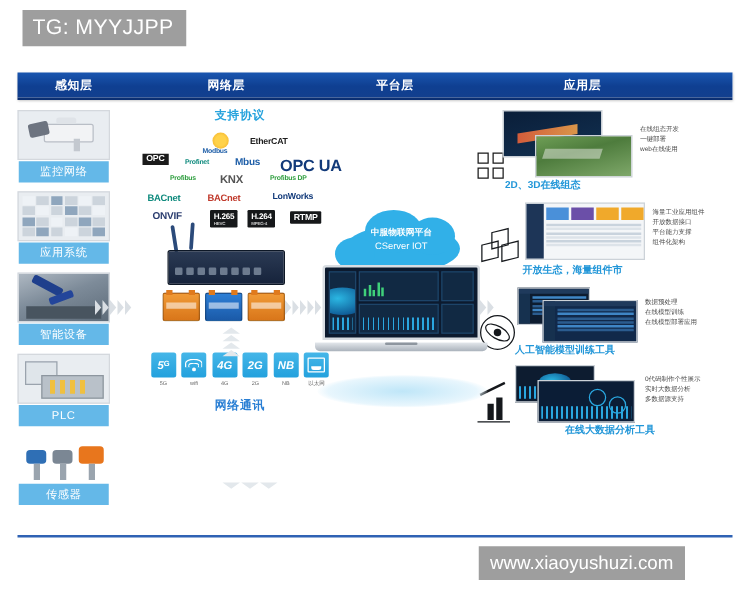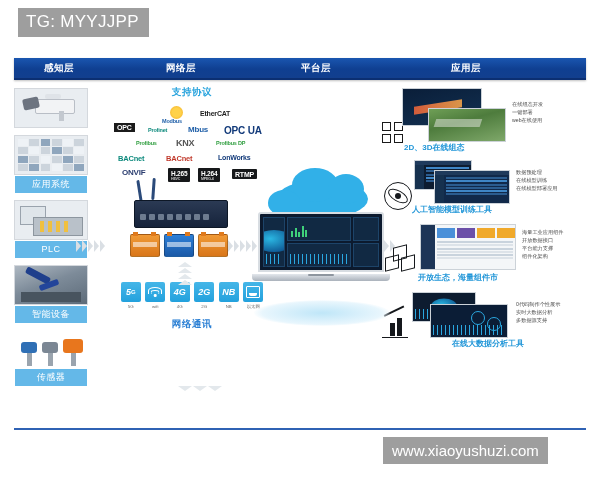--- a/index.html
+++ b/index.html
@@ -281,20 +281,21 @@
 
   <div class="col-left">
 
     <div class="dev">
       <div class="thumb">
         <div class="cam-body"></div>
           <div class="cam-lens"></div>
         <div class="cam-top"></div>
           <div class="cam-mount"></div>
       </div>
+      <div class="dev-label">监控网络</div>
     </div>
 
     <div class="dev">
       <div class="thumb">
         <div class="panel-grid">
           <i class="w"></i>
             <i></i>
             <i class="lit"></i>
             <i></i>
             <i class="w"></i>
@@ -313,45 +314,45 @@
             <i></i>
           <i></i>
             <i class="lit"></i>
             <i></i>
             <i class="w"></i>
             <i></i>
             <i class="lit"></i>
         </div>
       </div>
       <div class="dev-label">应用系统</div>
+    </div>
+
+    <div class="dev">
+      <div class="thumb">
+        <div class="robot-bg"></div>
+        <div class="robot-arm"></div>
+          <div class="robot-arm2"></div>
+          <div class="robot-base"></div>
+      </div>
+      <div class="dev-label">智能设备</div>
     </div>
 
     <div class="dev">
       <div class="thumb">
         <div class="plc-screen"></div>
         <div class="plc-body">
             <b style="left:6px"></b>
             <b style="left:14px"></b>
             <b style="left:22px"></b>
             <b style="left:30px"></b>
           </div>
       </div>
       <div class="dev-label">PLC</div>
     </div>
 
-    <div class="dev">
-      <div class="thumb">
-        <div class="robot-bg"></div>
-        <div class="robot-arm"></div>
-          <div class="robot-arm2"></div>
-          <div class="robot-base"></div>
-      </div>
-      <div class="dev-label">智能设备</div>
-    </div>
-
     <div class="dev sensor">
       <div class="thumb">
         <div class="sns sns1">
             <div class="head"></div>
             <div class="stem"></div>
           </div>
         <div class="sns sns2">
             <div class="head"></div>
             <div class="stem"></div>
           </div>
@@ -375,21 +376,21 @@
   <div class="col-net">
     <div class="net-title">支持协议</div>
 
     <div class="proto-wrap">
       <div class="modbus-sun" style="left:58px;top:2px;"></div>
       <span class="proto blue" style="left:50px;top:14px;font-size:5.5px;">Modbus</span>
       <span class="proto" style="left:88px;top:6px;">EtherCAT</span>
       <span class="proto" style="left:2px;top:19px;background:#1b1b1b;color:#fff;padding:1px 3px;">OPC</span>
       <span class="proto teal" style="left:36px;top:23px;font-size:5.5px;">Profinet</span>
       <span class="proto blue" style="left:76px;top:21px;font-size:8px;">Mbus</span>
-      <span class="proto dkblue" style="left:112px;top:21px;font-size:10px;">OPC UA</span>
+      <span class="proto dkblue" style="left:112px;top:21px;font-size:13px;">OPC UA</span>
       <span class="proto green" style="left:24px;top:36px;font-size:5.5px;">Profibus</span>
       <span class="proto" style="left:64px;top:34px;font-size:9px;color:#555;">KNX</span>
       <span class="proto green" style="left:104px;top:36px;font-size:5.5px;">Profibus DP</span>
       <span class="proto teal" style="left:6px;top:50px;font-size:7.5px;">BACnet</span>
       <span class="proto" style="left:54px;top:50px;font-size:7.5px;color:#c0392b;">BACnet</span>
       <span class="proto dkblue" style="left:106px;top:50px;font-size:7px;">LonWorks</span>
       <span class="proto" style="left:10px;top:64px;font-size:8px;color:#2c3e70;">ONVIF</span>
       <span class="proto box" style="left:56px;top:64px;"><b>H.265</b><span class="sub">HEVC</span></span>
       <span class="proto box" style="left:86px;top:64px;"><b>H.264</b><span class="sub">MPEG-4</span></span>
       <span class="proto box" style="left:120px;top:65px;font-size:7px;">RTMP</span>
@@ -486,20 +487,24 @@
       <span></span>
   </div>
 
   <div class="col-plat">
     <div class="plat-pad"></div>
     <div class="cloud">
       <div class="blob b1"></div>
         <div class="blob b2"></div>
       <div class="blob b3"></div>
         <div class="blob b4"></div>
+      <div class="ctext">
+        <span>中服物联网平台</span><br>
+        <em>CServer IOT</em>
+      </div>
     </div>
     <div class="laptop">
       <div class="lid">
         <div class="dash">
           <div>
               <div class="greenbars">
                 <i style="height:6px"></i>
                 <i style="height:9px"></i>
                 <i style="height:5px"></i>
                 <i style="height:11px"></i>
@@ -541,20 +546,52 @@
       <div class="shot bim" style="position:absolute;left:20px;top:2px;width:78px;height:36px;"></div>
       <div class="shot aerial" style="position:absolute;left:46px;top:22px;width:76px;height:32px;"></div>
       <div class="tiny" style="position:absolute;left:130px;top:14px;">
         <div>在线组态开发</div>
         <div>一键部署</div>
         <div>web在线使用</div>
       </div>
       <div class="cap" style="position:absolute;left:22px;top:56px;">2D、3D在线组态</div>
     </div>
 
+    <div class="app-block" style="height:66px;">
+      <div class="ico-box cubes" style="left:2px;top:24px;">
+          <i></i>
+          <i></i>
+          <i></i>
+        </div>
+      <div class="shot light" style="position:absolute;left:38px;top:2px;width:94px;height:44px;">
+        <div class="sidebar" style="background:#1d3557;width:14px;"></div>
+        <div style="position:absolute;left:16px;top:3px;display:flex;gap:2px;">
+          <span style="width:18px;height:10px;background:#4a90d9;display:block;"></span>
+          <span style="width:18px;height:10px;background:#6b4fa8;display:block;"></span>
+          <span style="width:18px;height:10px;background:#f0a92b;display:block;"></span>
+          <span style="width:18px;height:10px;background:#f0a92b;display:block;"></span>
+        </div>
+        <div class="rows" style="left:16px;top:16px;">
+          <i style="background:#c9d3dd"></i>
+            <i style="background:#dde3e9"></i>
+          <i style="background:#c9d3dd"></i>
+            <i style="background:#dde3e9"></i>
+          <i style="background:#c9d3dd"></i>
+            <i style="background:#dde3e9"></i>
+        </div>
+      </div>
+      <div class="tiny" style="position:absolute;left:140px;top:6px;">
+        <div>海量工业应用组件</div>
+        <div>开放数据接口</div>
+        <div>平台能力支撑</div>
+        <div>组件化架构</div>
+      </div>
+      <div class="cap" style="position:absolute;left:36px;top:50px;">开放生态，海量组件市</div>
+    </div>
+
     <div class="app-block" style="height:58px;">
       <div class="ico-box atom" style="left:2px;top:22px;"></div>
       <div class="shot" style="position:absolute;left:32px;top:0px;width:56px;height:28px;">
         <div class="sidebar"></div>
           <div class="hdr"></div>
         <div class="rows">
             <i class="a"></i>
             <i></i>
             <i></i>
             <i class="a"></i>
@@ -574,52 +611,20 @@
           </div>
       </div>
       <div class="tiny" style="position:absolute;left:134px;top:8px;">
         <div>数据预处理</div>
         <div>在线模型训练</div>
         <div>在线模型部署应用</div>
       </div>
       <div class="cap" style="position:absolute;left:30px;top:44px;">人工智能模型训练工具</div>
     </div>
 
-    <div class="app-block" style="height:66px;">
-      <div class="ico-box cubes" style="left:2px;top:24px;">
-          <i></i>
-          <i></i>
-          <i></i>
-        </div>
-      <div class="shot light" style="position:absolute;left:38px;top:2px;width:94px;height:44px;">
-        <div class="sidebar" style="background:#1d3557;width:14px;"></div>
-        <div style="position:absolute;left:16px;top:3px;display:flex;gap:2px;">
-          <span style="width:18px;height:10px;background:#4a90d9;display:block;"></span>
-          <span style="width:18px;height:10px;background:#6b4fa8;display:block;"></span>
-          <span style="width:18px;height:10px;background:#f0a92b;display:block;"></span>
-          <span style="width:18px;height:10px;background:#f0a92b;display:block;"></span>
-        </div>
-        <div class="rows" style="left:16px;top:16px;">
-          <i style="background:#c9d3dd"></i>
-            <i style="background:#dde3e9"></i>
-          <i style="background:#c9d3dd"></i>
-            <i style="background:#dde3e9"></i>
-          <i style="background:#c9d3dd"></i>
-            <i style="background:#dde3e9"></i>
-        </div>
-      </div>
-      <div class="tiny" style="position:absolute;left:140px;top:6px;">
-        <div>海量工业应用组件</div>
-        <div>开放数据接口</div>
-        <div>平台能力支撑</div>
-        <div>组件化架构</div>
-      </div>
-      <div class="cap" style="position:absolute;left:36px;top:50px;">开放生态，海量组件市</div>
-    </div>
-
     <div class="app-block" style="height:60px;">
       <div class="ico-box barsico" style="left:0px;top:22px;">
         <div class="arrow"></div>
           <i></i>
           <i></i>
           <i></i>
           <div class="axis"></div>
       </div>
       <div class="shot" style="position:absolute;left:30px;top:0px;width:62px;height:28px;">
         <div class="globe" style="width:26px;height:15px;"></div>

